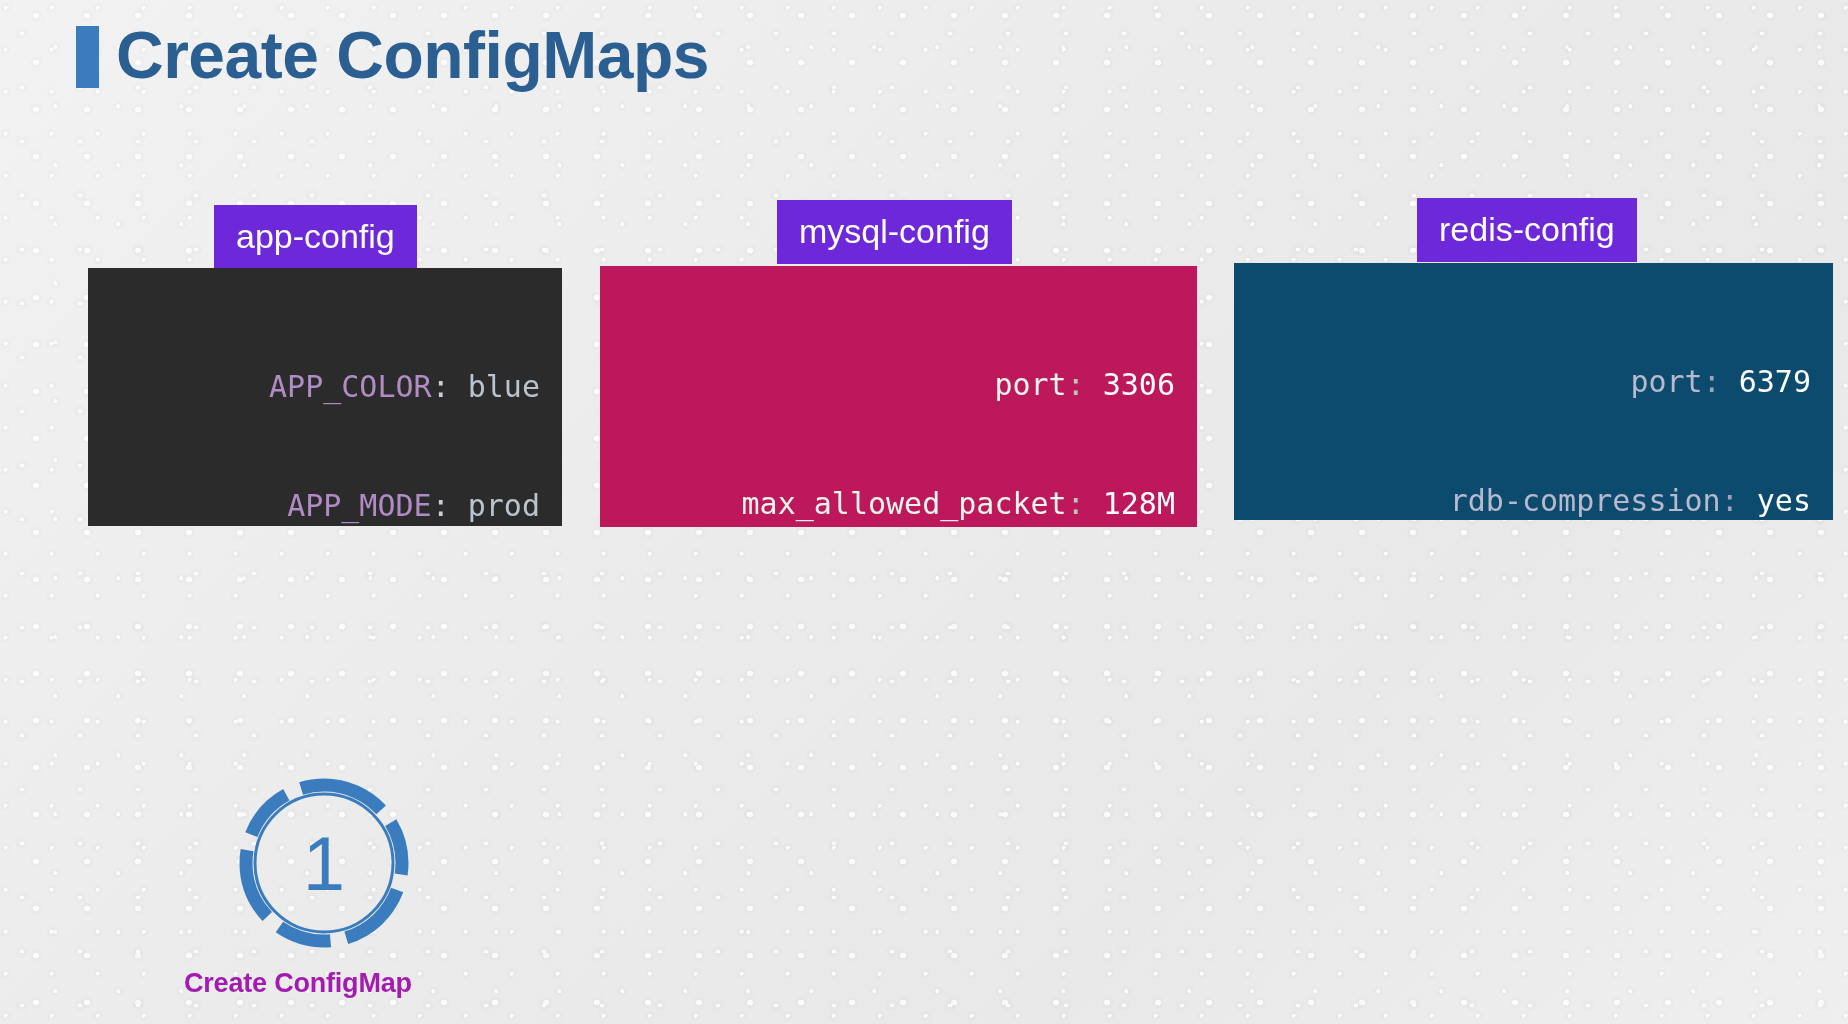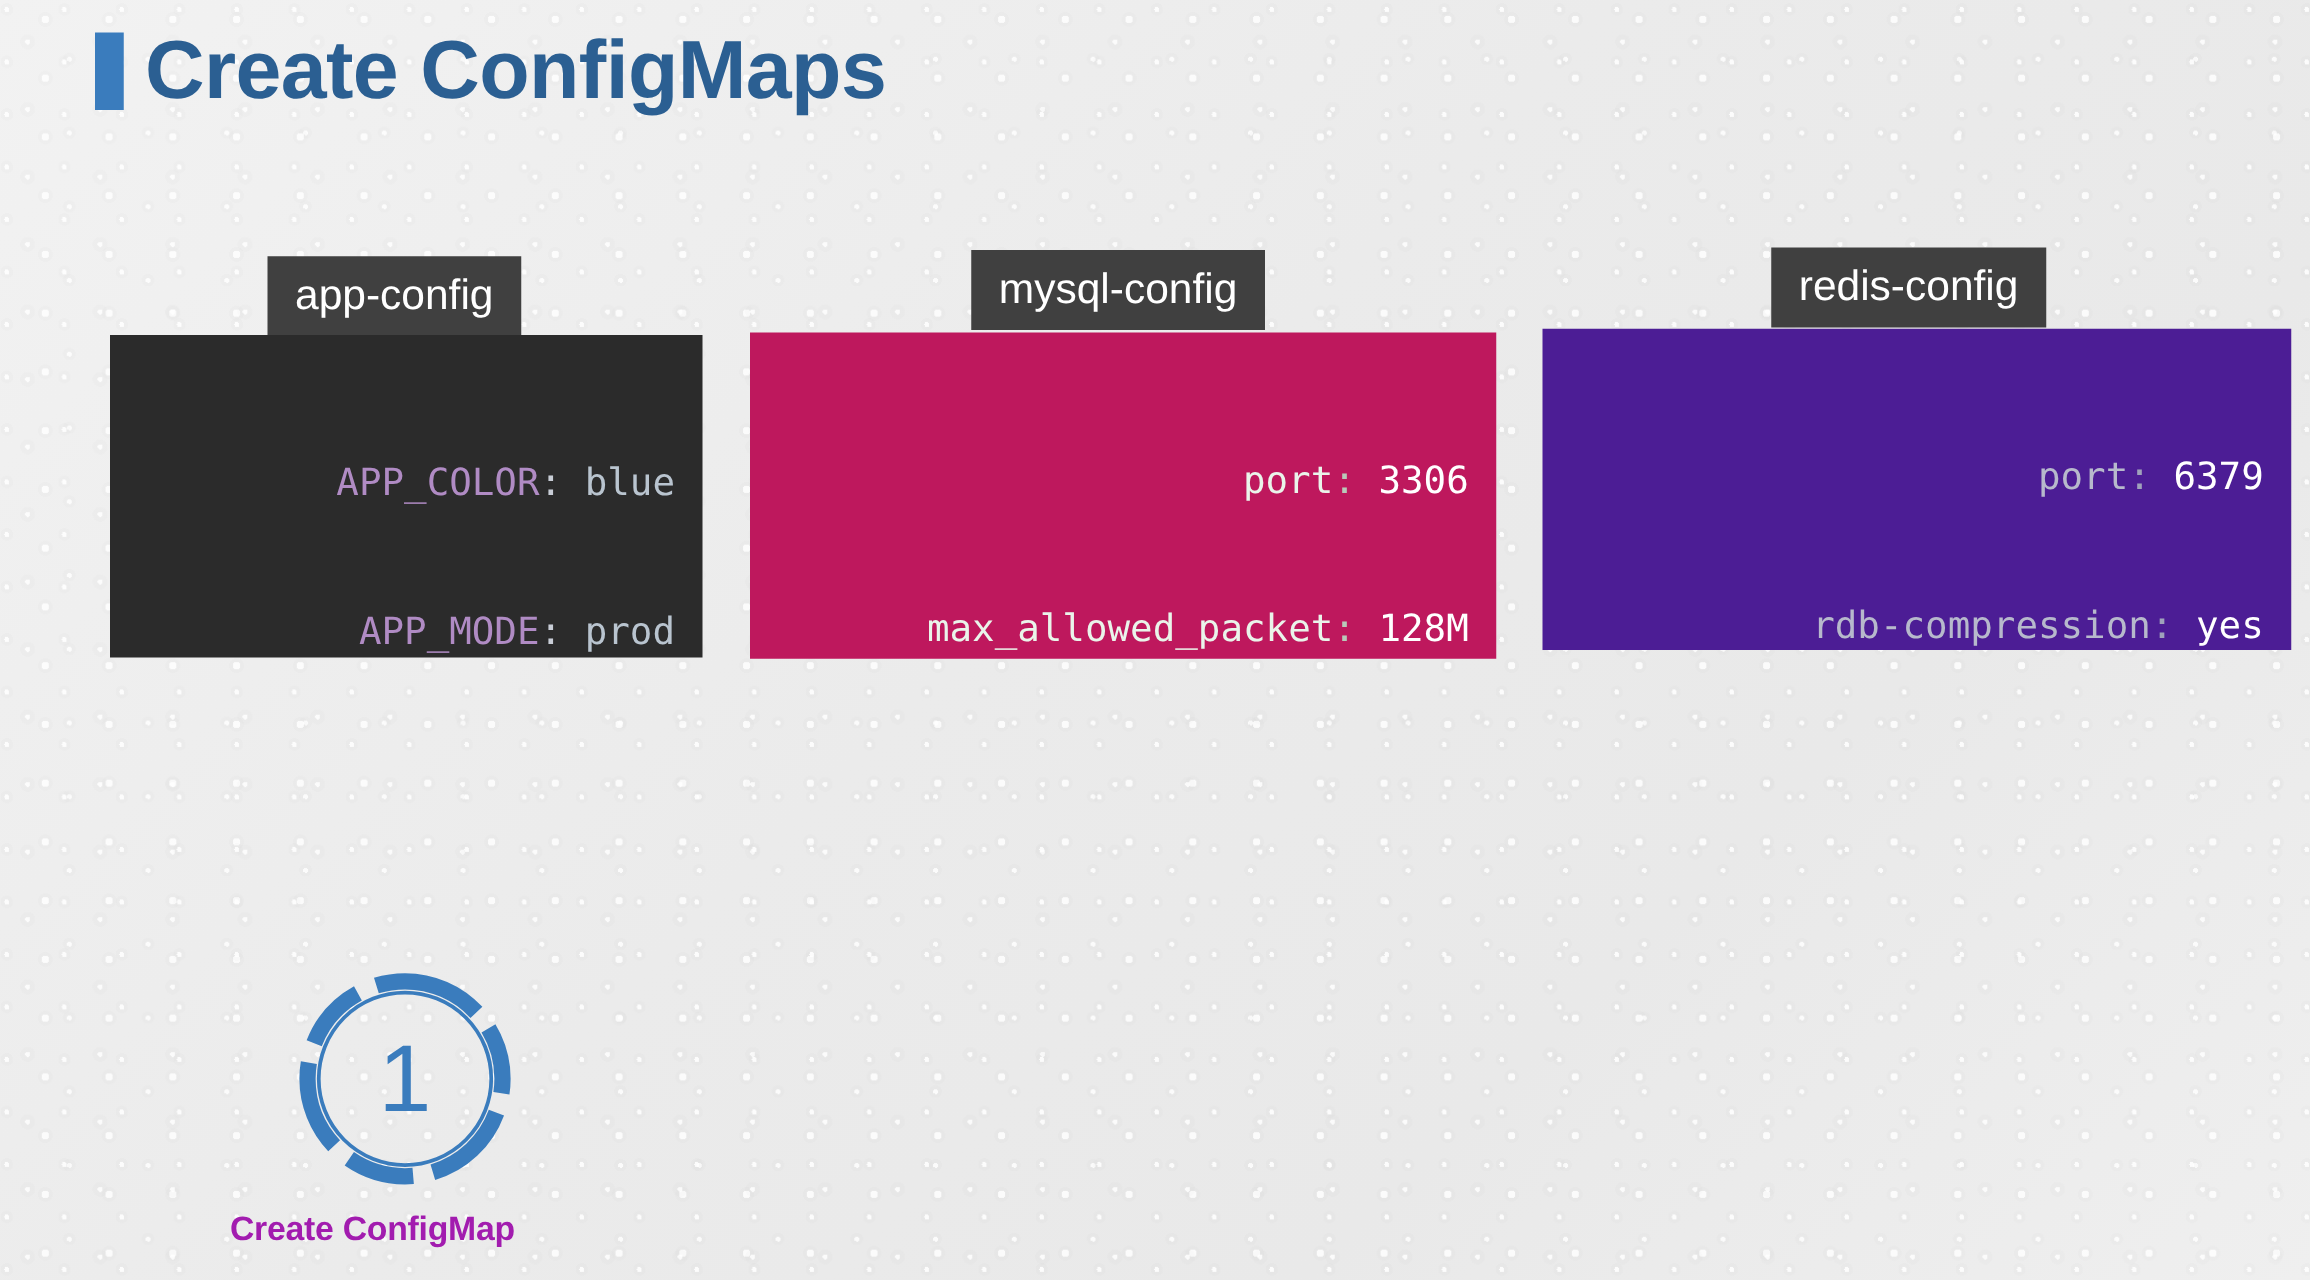--- a/index.html
+++ b/index.html
@@ -52,21 +52,21 @@
     white-space: nowrap;
   }
 
   
   .card {
     position: absolute;
     box-sizing: border-box;
   }
   .card-tab {
     position: absolute;
-    background: #404040;
+    background: #6d28d9;
     color: #ffffff;
     font-size: 34px;
     line-height: 1;
     padding: 14px 22px 16px 22px;
     white-space: nowrap;
     box-sizing: border-box;
   }
   .card-body {
     position: absolute;
     box-sizing: border-box;
@@ -96,21 +96,21 @@
   #card-app .card-body { left: 0; top: 0; width: 474px; height: 258px; }
 
   
   #card-mysql { left: 600px; top: 266px; width: 597px; height: 261px; padding-left: 29px; }
   #card-mysql .card-tab  { left: 177px; top: -66px; }
   #card-mysql .card-body { left: 0; top: 0; width: 597px; height: 261px; background: #be185d; }
 
   
   #card-redis { left: 1234px; top: 263px; width: 599px; height: 257px; }
   #card-redis .card-tab  { left: 183px; top: -65px; }
-  #card-redis .card-body { left: 0; top: 0; width: 599px; height: 257px; background: #4c1d95; }
+  #card-redis .card-body { left: 0; top: 0; width: 599px; height: 257px; background: #0c4a6e; }
 
   
   .step {
     position: absolute;
     left: 184px;
     top: 768px;
     width: 280px;
   }
   .step-ring-wrap {
     position: relative;

